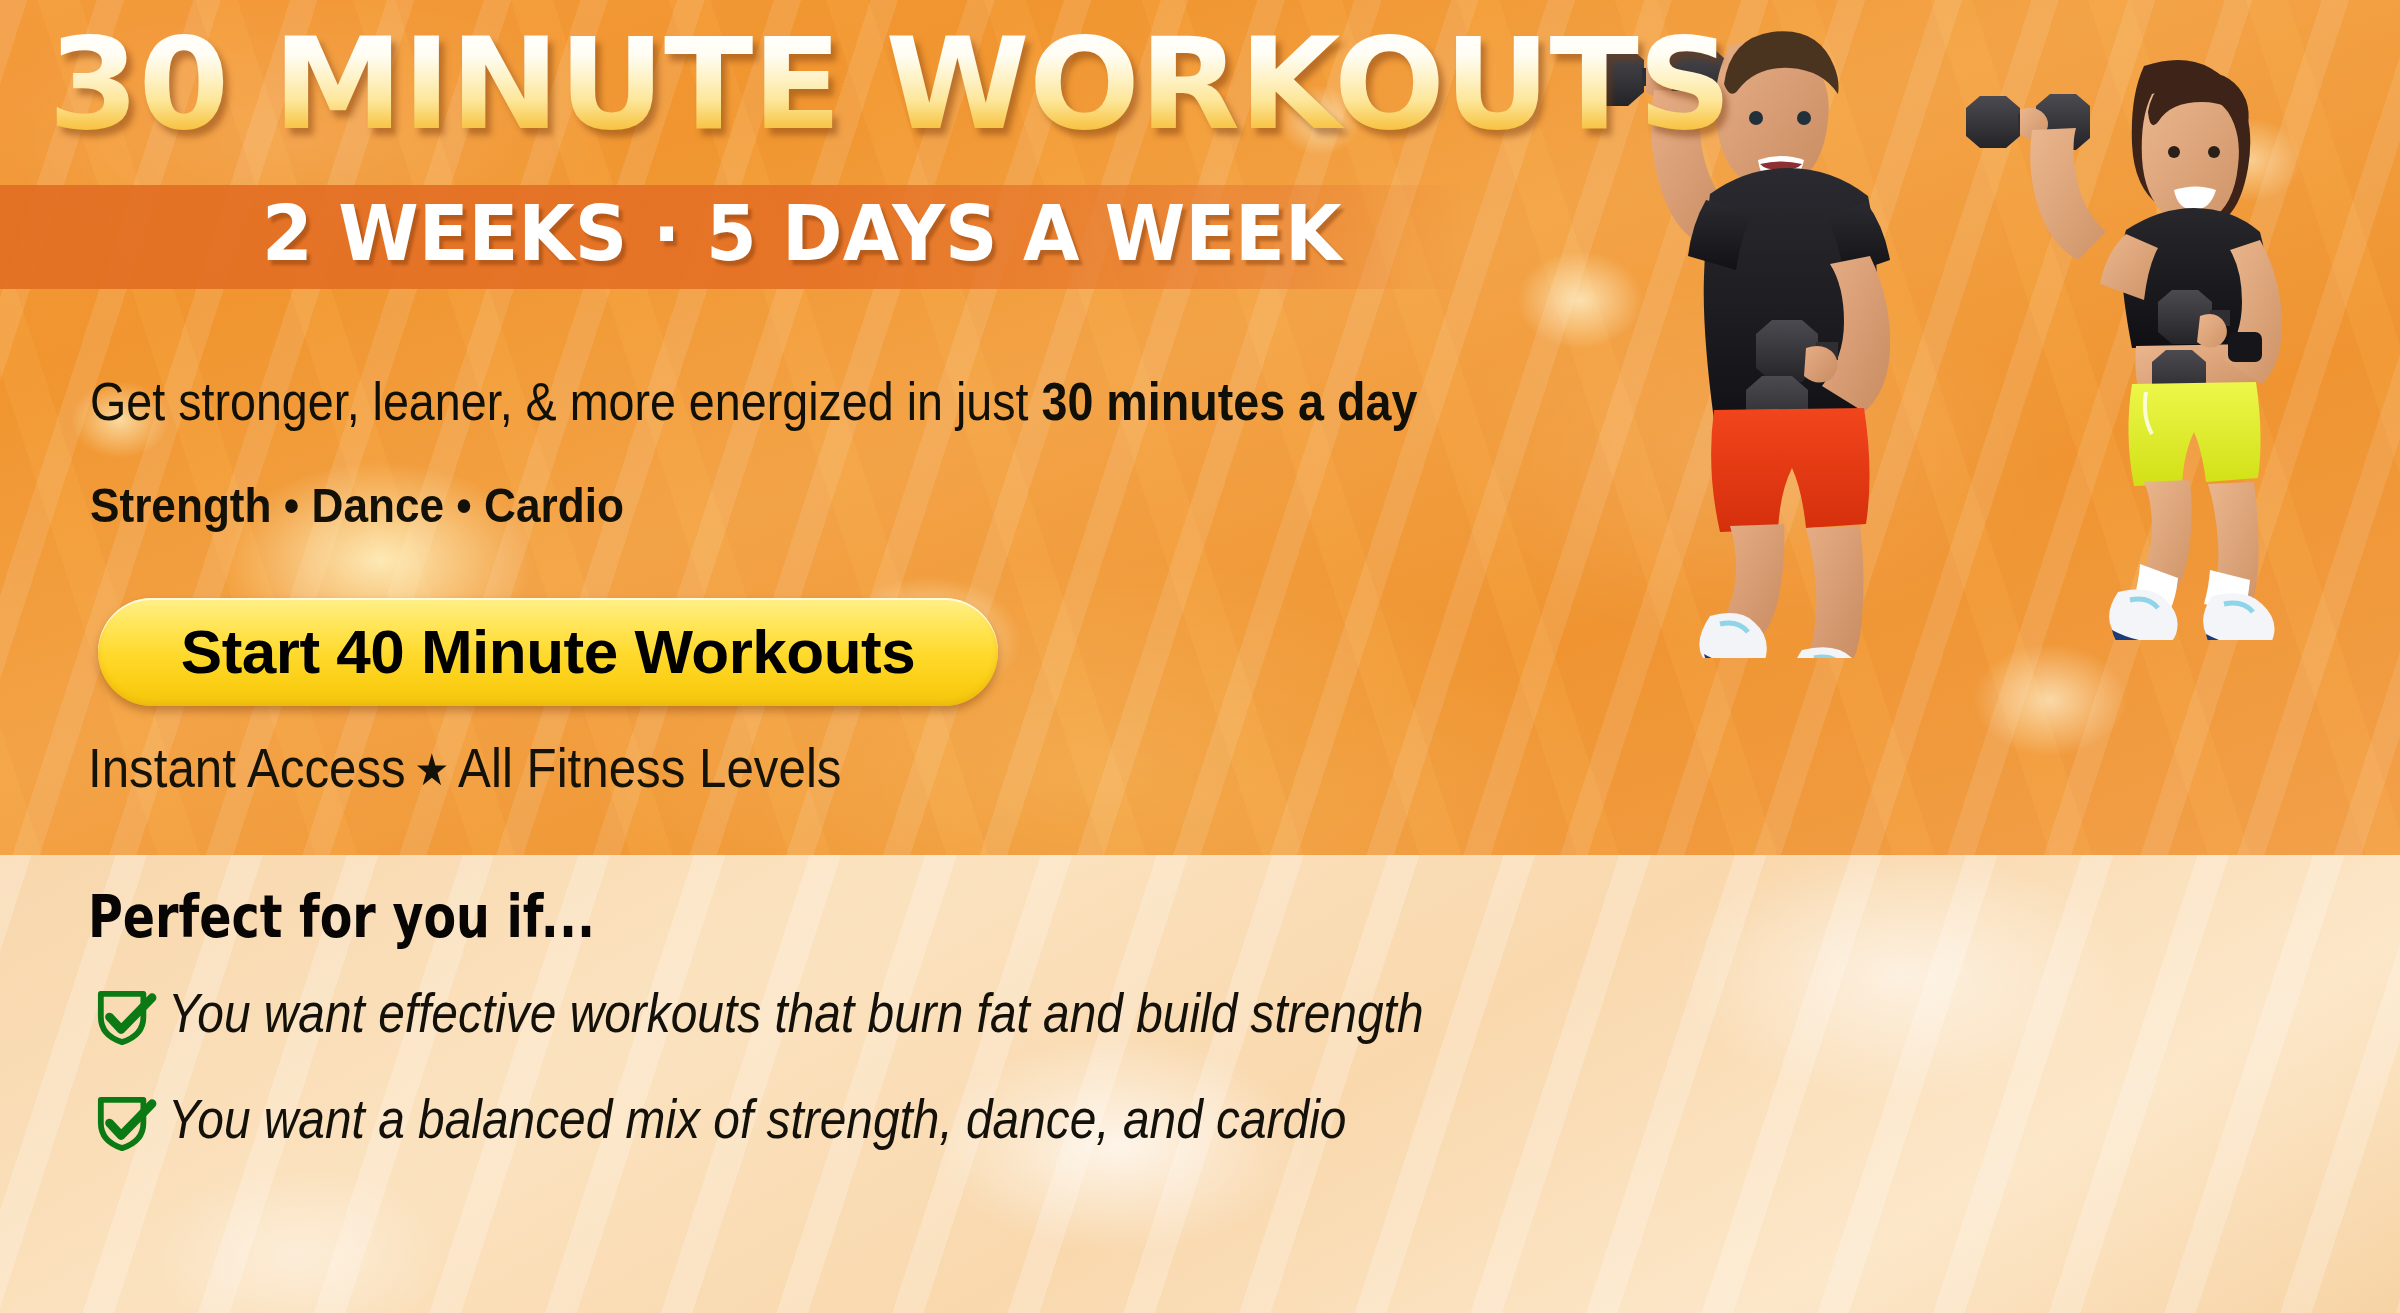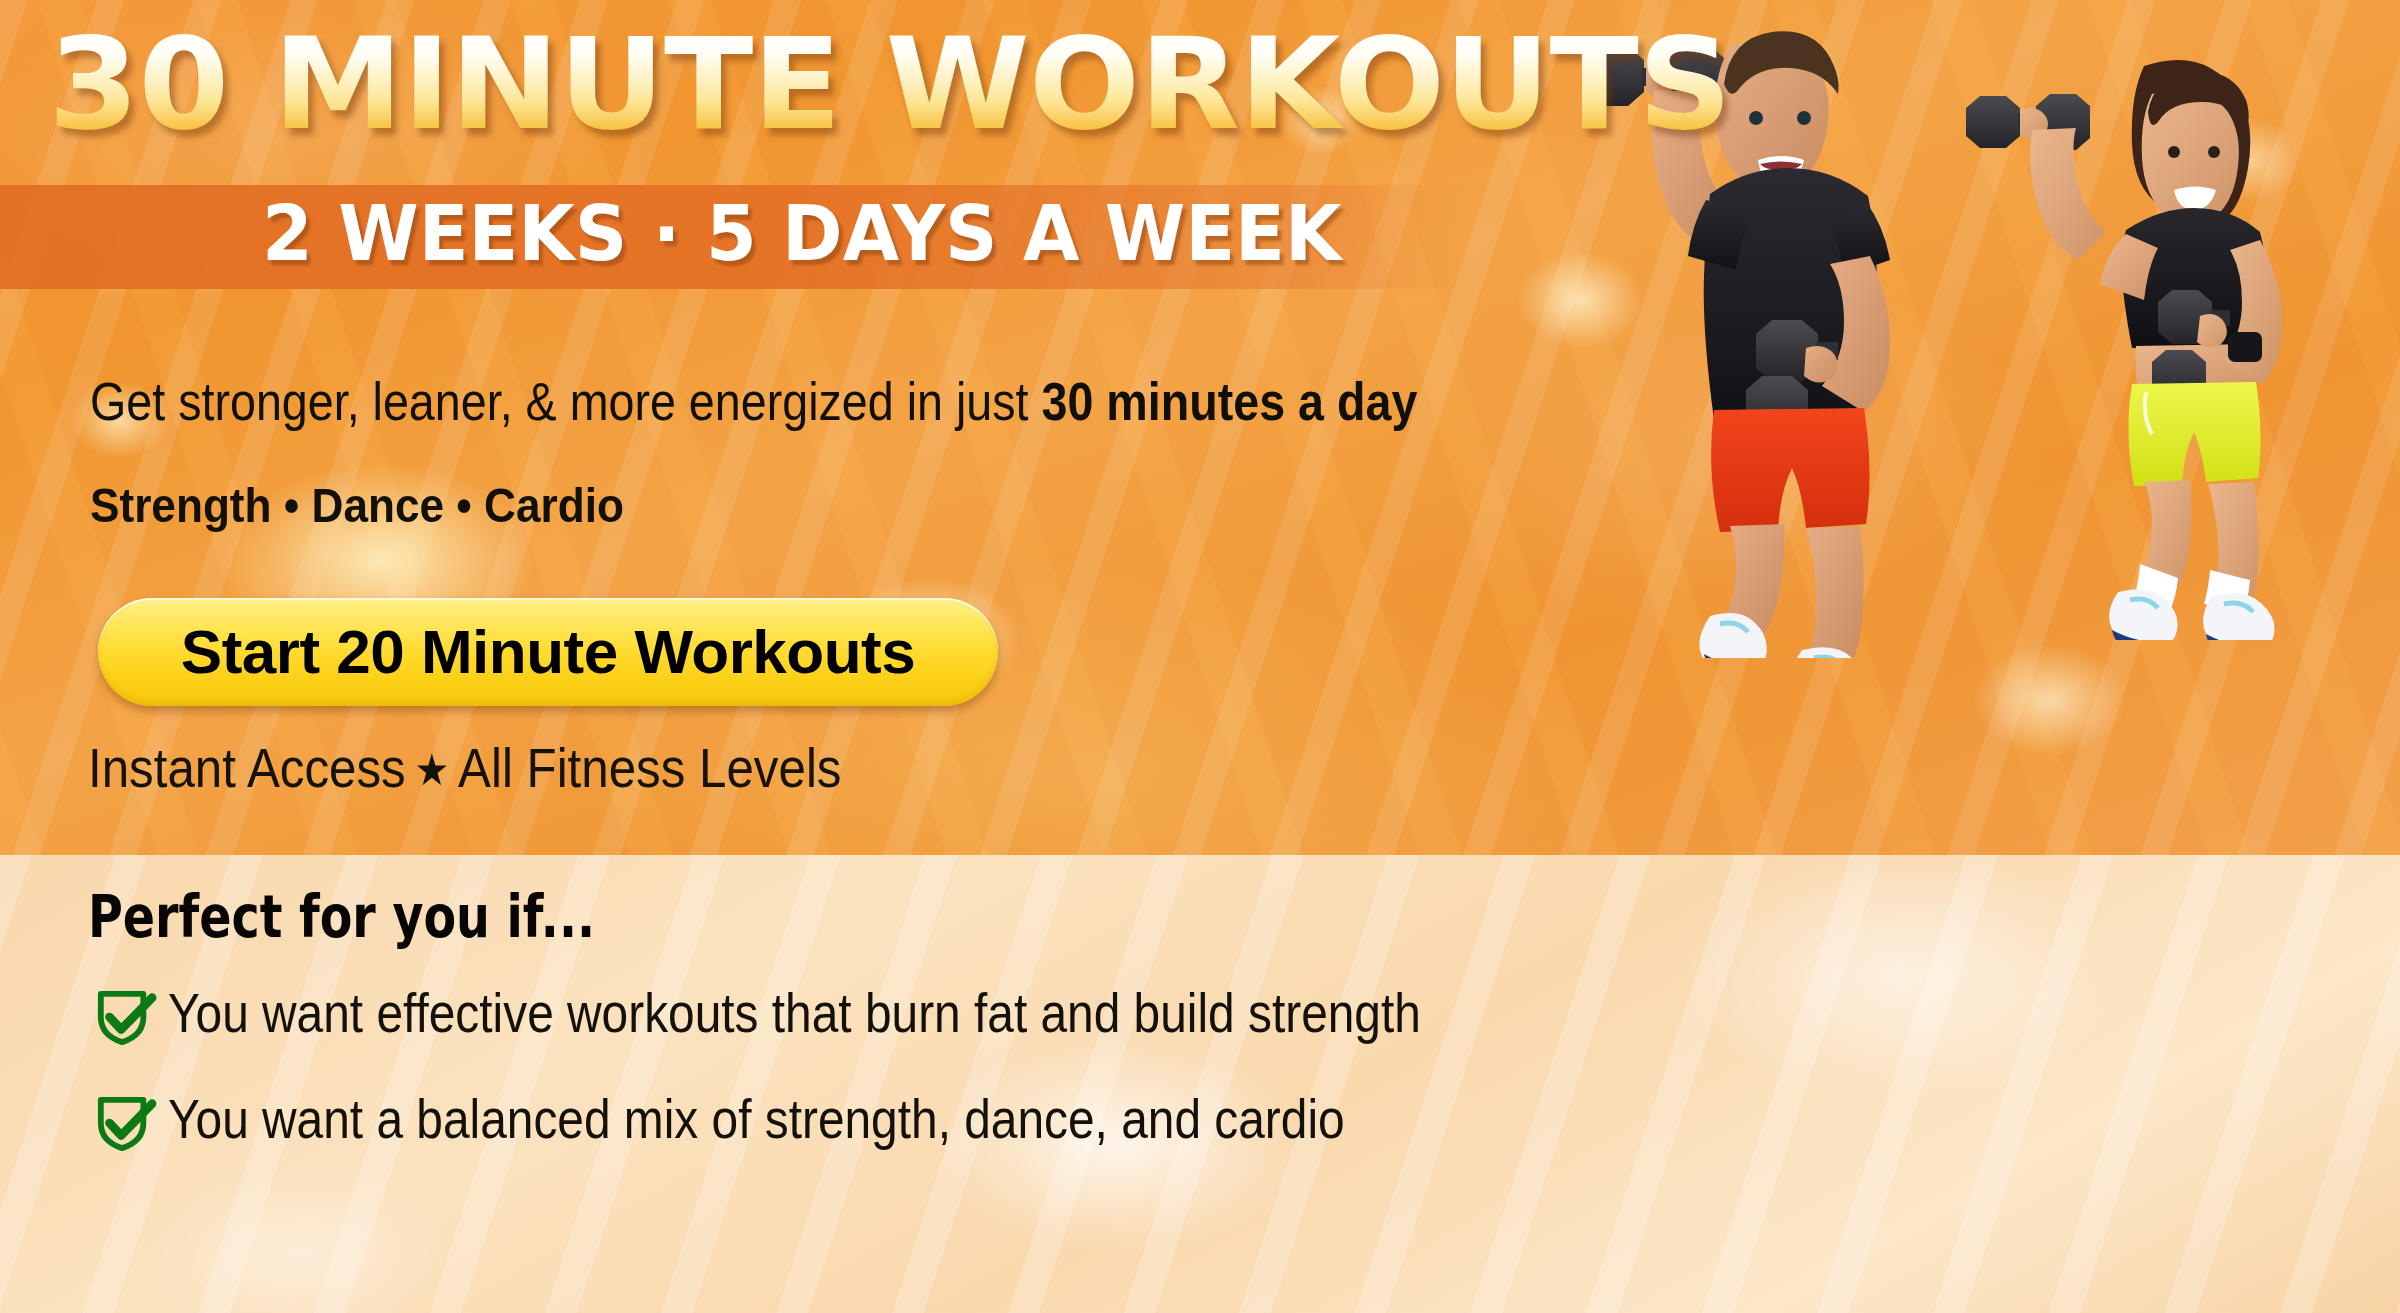--- a/index.html
+++ b/index.html
@@ -161,20 +161,21 @@
   }
 
   .benefits{
     position:absolute;left:96px;top:984px;
     width:1800px;
   }
   .benefit{
     display:flex;
     align-items:flex-start;
     height:106px;
+    font-style:italic;
   }
   .check-icon{
     width:58px;height:58px;
     flex:0 0 58px;
     margin-top:4px;
     position:relative;
   }
   .check-icon svg{display:block;width:58px;height:58px;overflow:visible;}
   .benefit-text{
     font-family:"Liberation Sans", sans-serif;
@@ -360,21 +361,21 @@
 
   <div class="headline">30 MINUTE WORKOUTS</div>
 
   <div class="subtitle-band"></div>
   <div class="subtitle">2 WEEKS · 5 DAYS A WEEK</div>
 
   <div class="lede"><span>Get stronger, leaner, &amp; more energized in just </span><b>30 minutes a day</b></div>
 
   <div class="modes">Strength • Dance • Cardio</div>
 
-  <button class="cta">Start 20 Minute Workouts</button>
+  <button class="cta">Start 40 Minute Workouts</button>
 
   <div class="assurance"><span>Instant Access</span><span class="star">★</span><span>All Fitness Levels</span></div>
 
   <div class="perfect-title">Perfect for you if...</div>
 
   <div class="benefits">
 
     <div class="benefit">
       <span class="check-icon">
         <svg viewBox="0 0 60 60">

